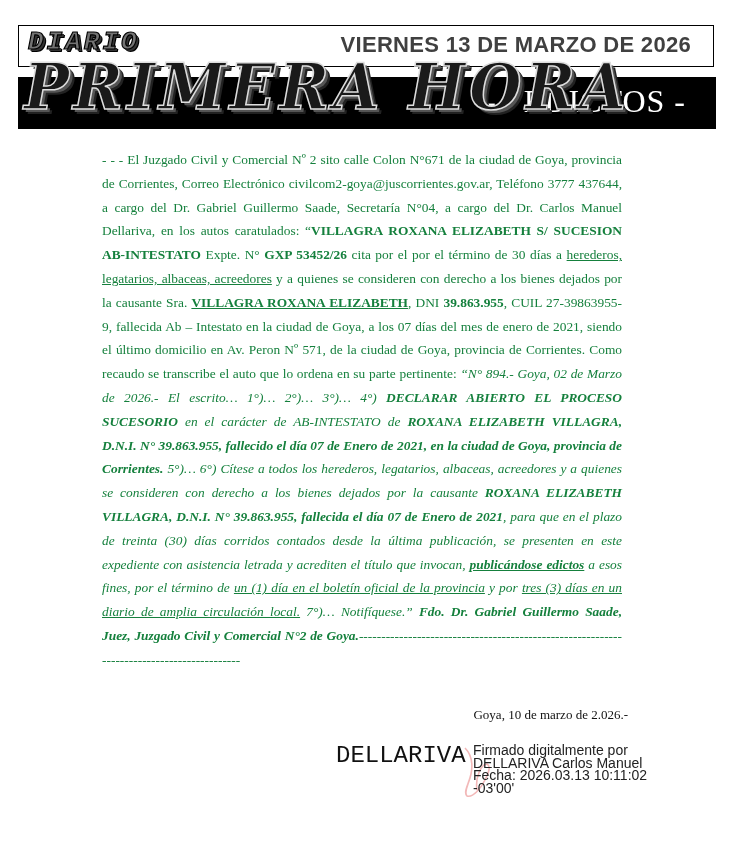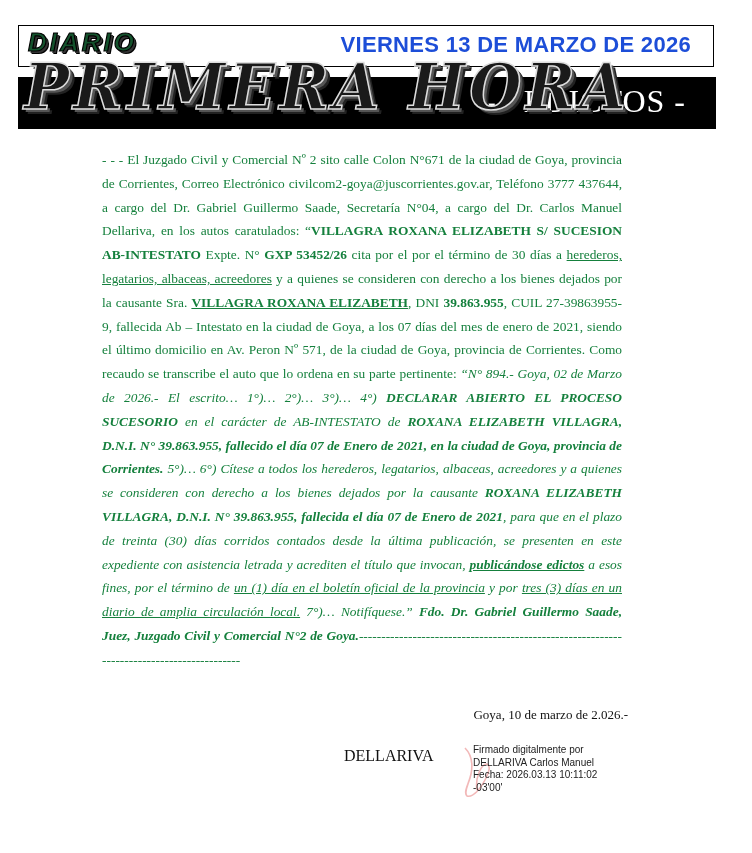--- a/index.html
+++ b/index.html
@@ -1,42 +1,42 @@
 <!DOCTYPE html>
 <html><head>
 <meta charset="utf-8">
 <style>
   html, body { margin: 0; padding: 0; background: #ffffff; }
   body { width: 752px; height: 853px; position: relative; overflow: hidden; font-family: "Liberation Serif", serif; color: #111; }
 
   
   .masthead { position: absolute; left: 18px; top: 25px; width: 698px; height: 104px; }
   .date-box { position: absolute; left: 0; top: 0; width: 696px; height: 42px; border: 1.5px solid #000; background: #fff; box-sizing: border-box; }
-  .date-text { position: absolute; right: 22px; top: 6px; font-family: "Liberation Sans", sans-serif; font-weight: bold; font-size: 22px; letter-spacing: 0.3px; color: #1d4ed8; }
+  .date-text { position: absolute; right: 22px; top: 6px; font-family: "Liberation Sans", sans-serif; font-weight: bold; font-size: 22px; letter-spacing: 0.3px; color: #404040; }
   .black-band { position: absolute; left: 0; top: 52px; width: 698px; height: 52px; background: #000; }
   .edictos-text { position: absolute; right: 30px; top: 58px; font-family: Liberation Serif, serif; font-size: 32px; color: #fff; letter-spacing: 1px; white-space: pre; }
 
-  .logo-diario { position: absolute; left: 10px; top: 2px; font-family: Liberation Sans, sans-serif; font-weight: bold; font-style: italic; font-size: 26px; letter-spacing: 3px; color: #14532d;
+  .logo-diario { position: absolute; left: 10px; top: 2px; font-family: Liberation Mono, monospace; font-weight: bold; font-style: italic; font-size: 26px; letter-spacing: 3px; color: #737373;
     -webkit-text-stroke: 1.2px #000; text-shadow: 2px 2px 0 #333, 3px 3px 0 #000; }
   .logo-primera { position: absolute; left: 6px; top: 30px; font-family: "DejaVu Serif", serif; font-weight: bold; font-style: italic; font-size: 60px; line-height: 1; letter-spacing: 4px; color: #1a1a1a;
     -webkit-text-stroke: 1.5px #ddd; text-shadow: 3px 3px 0 #555, 5px 5px 0 #222; transform: scaleY(1.05); transform-origin: top left; }
 
   
   .content { position: absolute; left: 102px; top: 148px; width: 520px; font-family: "Liberation Serif", serif; font-size: 13.4px; line-height: 23.8px; text-align: justify; color: #15803d; }
   .content p { margin: 0; }
   .content b { font-weight: bold; }
   .content i { font-style: italic; }
   .u { text-decoration: underline; }
 
   .place-date { position: absolute; right: 124px; top: 707px; font-family: "Liberation Serif", serif; font-size: 13px; color: #111; }
 
   
-  .sig-name { position: absolute; left: 336px; top: 742px; font-family: Liberation Serif, serif; font-size: 16px; line-height: 27px; color: #111; margin-left: 8px; }
+  .sig-name { position: absolute; left: 336px; top: 742px; font-family: Liberation Mono, monospace; font-size: 24px; line-height: 27px; color: #111; }
   .sig-mark { position: absolute; left: 457px; top: 744px; width: 40px; height: 56px; }
-  .sig-details { position: absolute; left: 473px; top: 744px; font-family: "Liberation Sans", sans-serif; font-size: 10px; line-height: 12.5px; color: #222; }
+  .sig-details { position: absolute; left: 473px; top: 744px; font-family: "Liberation Sans", sans-serif; font-size: 14px; line-height: 12.5px; color: #222; }
 </style>
 </head>
 <body>
 
 <div class="masthead">
   <div class="date-box">
     <span class="date-text">VIERNES 13 DE MARZO DE 2026</span>
   </div>
   <div class="black-band"></div>
   <span class="edictos-text">-   EDICTOS -</span>

